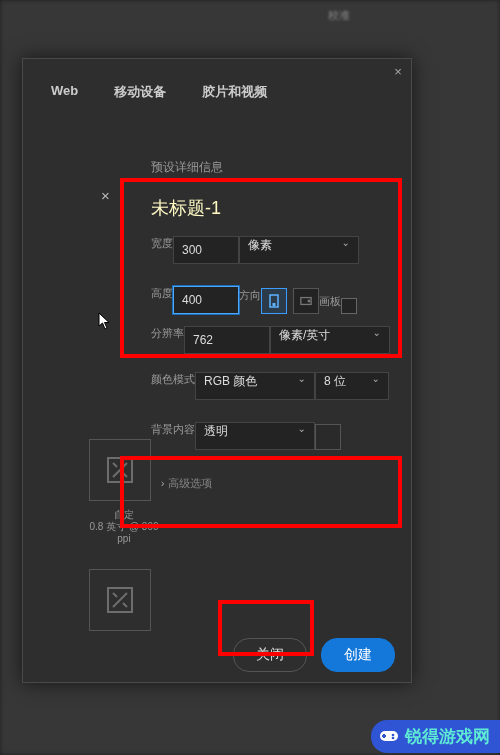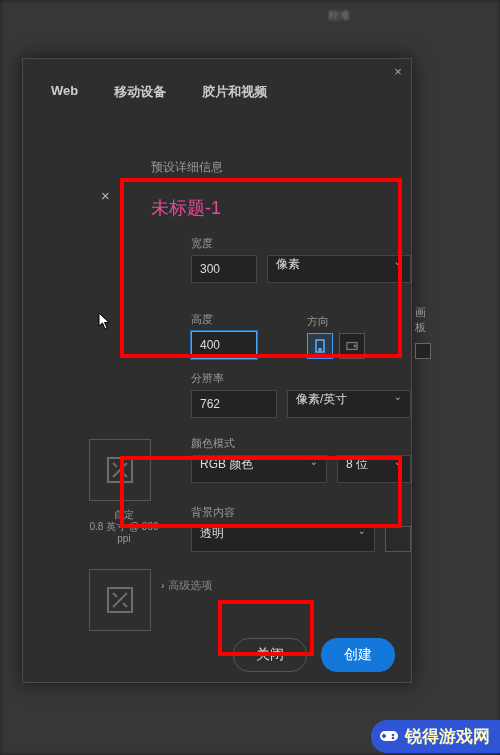--- a/index.html
+++ b/index.html
@@ -34,28 +34,28 @@
 }
 .preset-box svg { width: 30px; height: 30px; opacity: 0.7; }
 .preset-label { color: #999; text-align: center; font-size: 10px; line-height: 12px; }
 
 .section-label { color: #9a9a9a; font-size: 12px; margin-bottom: 6px; }
 .h-label { color: #9a9a9a; font-size: 11px; margin-bottom: 4px; }
 
 .details {
   position: absolute; left: 128px; top: 100px; width: 260px;
 }
-.doc-title { color: #ec4899; font-size: 18px; margin-top: 20px; margin-bottom: 16px; }
+.doc-title { color: #fef9c3; font-size: 18px; margin-top: 20px; margin-bottom: 16px; }
 
 .hi1 { position: absolute; left: 120px; top: 178px; width: 282px; height: 180px; border: 4px solid #ff0000; }
 .hi2 { position: absolute; left: 120px; top: 456px; width: 282px; height: 72px; border: 4px solid #ff0000; }
 .hi3 { position: absolute; left: 218px; top: 600px; width: 96px; height: 56px; border: 4px solid #ff0000; }
 
-.row { display: flex; gap: 10px; align-items: flex-end; margin-bottom: 12px; }
-.col { display: flex; flex-direction: column; margin-left: 40px; }
+.row { display: flex; gap: 0; align-items: flex-end; margin-bottom: 12px; }
+.col { display: flex; flex-direction: row; }
 
 .input {
   background: #232323; border: 1px solid #444; color: #ddd;
   height: 28px; padding: 0 8px; font-size: 12px; min-width: 60px;
 }
 .input.focused { border: 1px solid #4aa8ff; box-shadow: 0 0 0 1px #1e6bb8; }
 
 .select {
   background: #232323; border: 1px solid #444; color: #ddd;
   height: 28px; padding: 0 8px; font-size: 12px;
@@ -93,21 +93,21 @@
   border: 1px solid #555; color: #ddd; background: transparent; cursor: pointer;
 }
 .btn.primary { background: #1378d9; border-color: #1378d9; color: #fff; }
 
 .cursor {
   position: absolute; left: 98px; top: 312px; width: 14px; height: 18px;
 }
 
 .watermark {
   position: absolute; right: 0px; bottom: 2px;
-  background: #2f55d4; color: #fef9c3; font-size: 17px; font-weight: 600;
+  background: #2f55d4; color: #5eead4; font-size: 17px; font-weight: 600;
   padding: 5px 10px 5px 34px; border-radius: 16px 0 0 16px;
 }
 .watermark .logo {
   position: absolute; left: 8px; top: 5px; width: 20px; height: 20px;
 }
 
 
 .bg-hint { position: absolute; color: #888; font-size: 11px; filter: blur(1.2px); }
 </style>
 </head>

